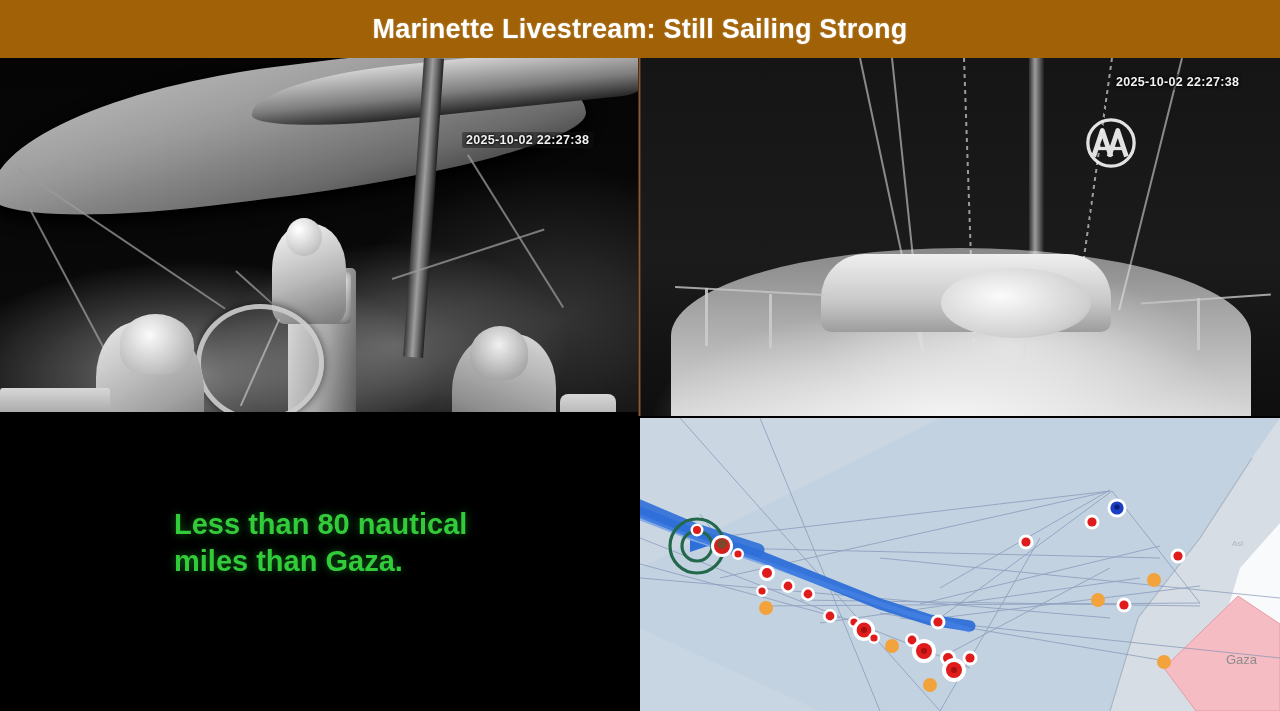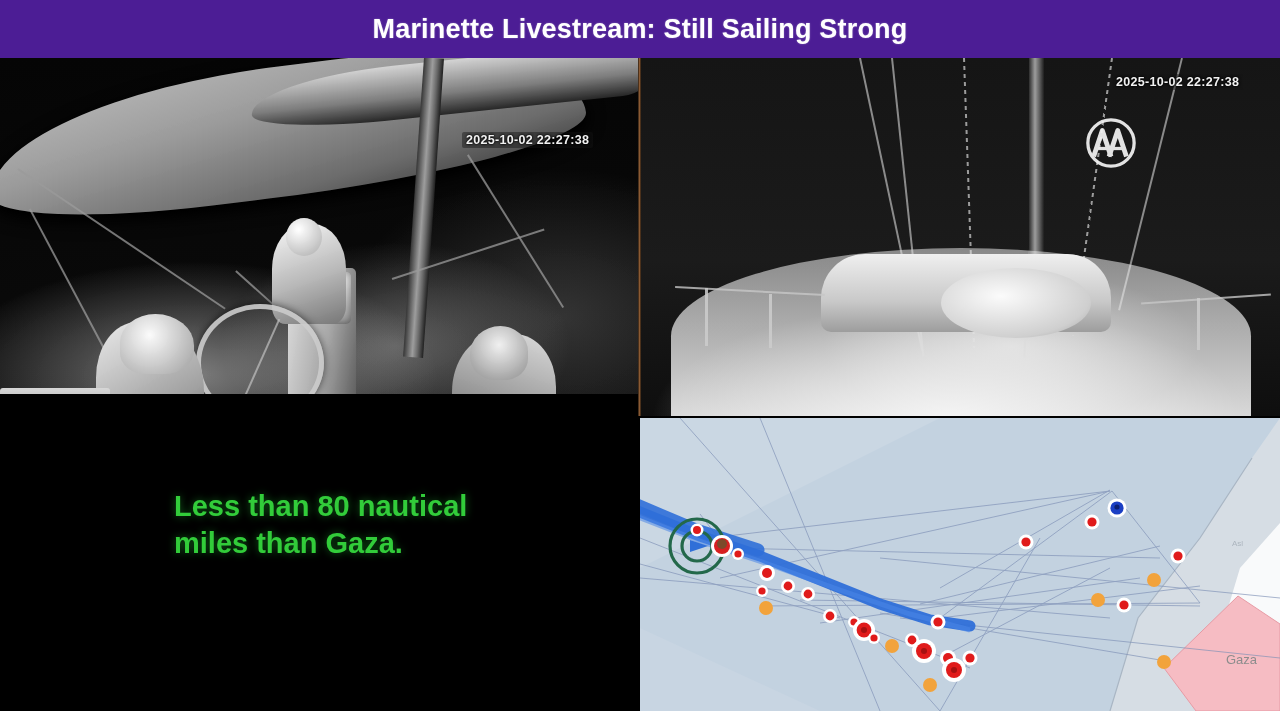--- a/index.html
+++ b/index.html
@@ -7,34 +7,34 @@
   body{
     width:1280px; height:711px;
     font-family:"Liberation Sans", sans-serif;
     overflow:hidden; position:relative;
   }
   #stage{ position:absolute; inset:0; background:#000; }
 
   
   .titlebar{
     position:absolute; left:0; top:0; width:1280px; height:58px;
-    background:#4c1d95; display:flex; align-items:center; justify-content:center;
+    background:#a16207; display:flex; align-items:center; justify-content:center;
   }
   .title-text{
     color:#ffffff; font-size:27px; font-weight:bold; letter-spacing:.2px;
     text-shadow:0 0 2px rgba(255,255,255,.35);
   }
 
   
   .panel{ position:absolute; overflow:hidden; }
   #cam-left  { left:0;   top:58px;  width:638px; height:360px; background:#0a0a0a; }
   #divider-v { left:638px; top:58px; width:3px;  height:360px;
                background:linear-gradient(to right,#2a1c10,#8a5a33,#2a1c10); }
   #cam-right { left:641px; top:58px; width:639px; height:360px; background:#0c0c0c; }
-  #caption-panel{ left:0; top:394px; width:638px; height:293px; background:#000; }
+  #caption-panel{ left:0; top:412px; width:638px; height:293px; background:#000; }
   #map-panel { left:640px; top:418px; width:640px; height:293px; background:#c3d2e0; }
 
   .hline{ position:absolute; left:0; top:416px; width:1280px; height:2px; background:#000; }
 
   
   .timestamp{
     position:absolute; color:#f2f2f2; font-size:12.5px; font-weight:bold;
     letter-spacing:.3px; font-family:"Liberation Sans", sans-serif;
     text-shadow:0 0 3px #000,0 0 2px #000; z-index:9;
     background:rgba(20,20,20,.45); padding:1px 4px; border-radius:2px;

